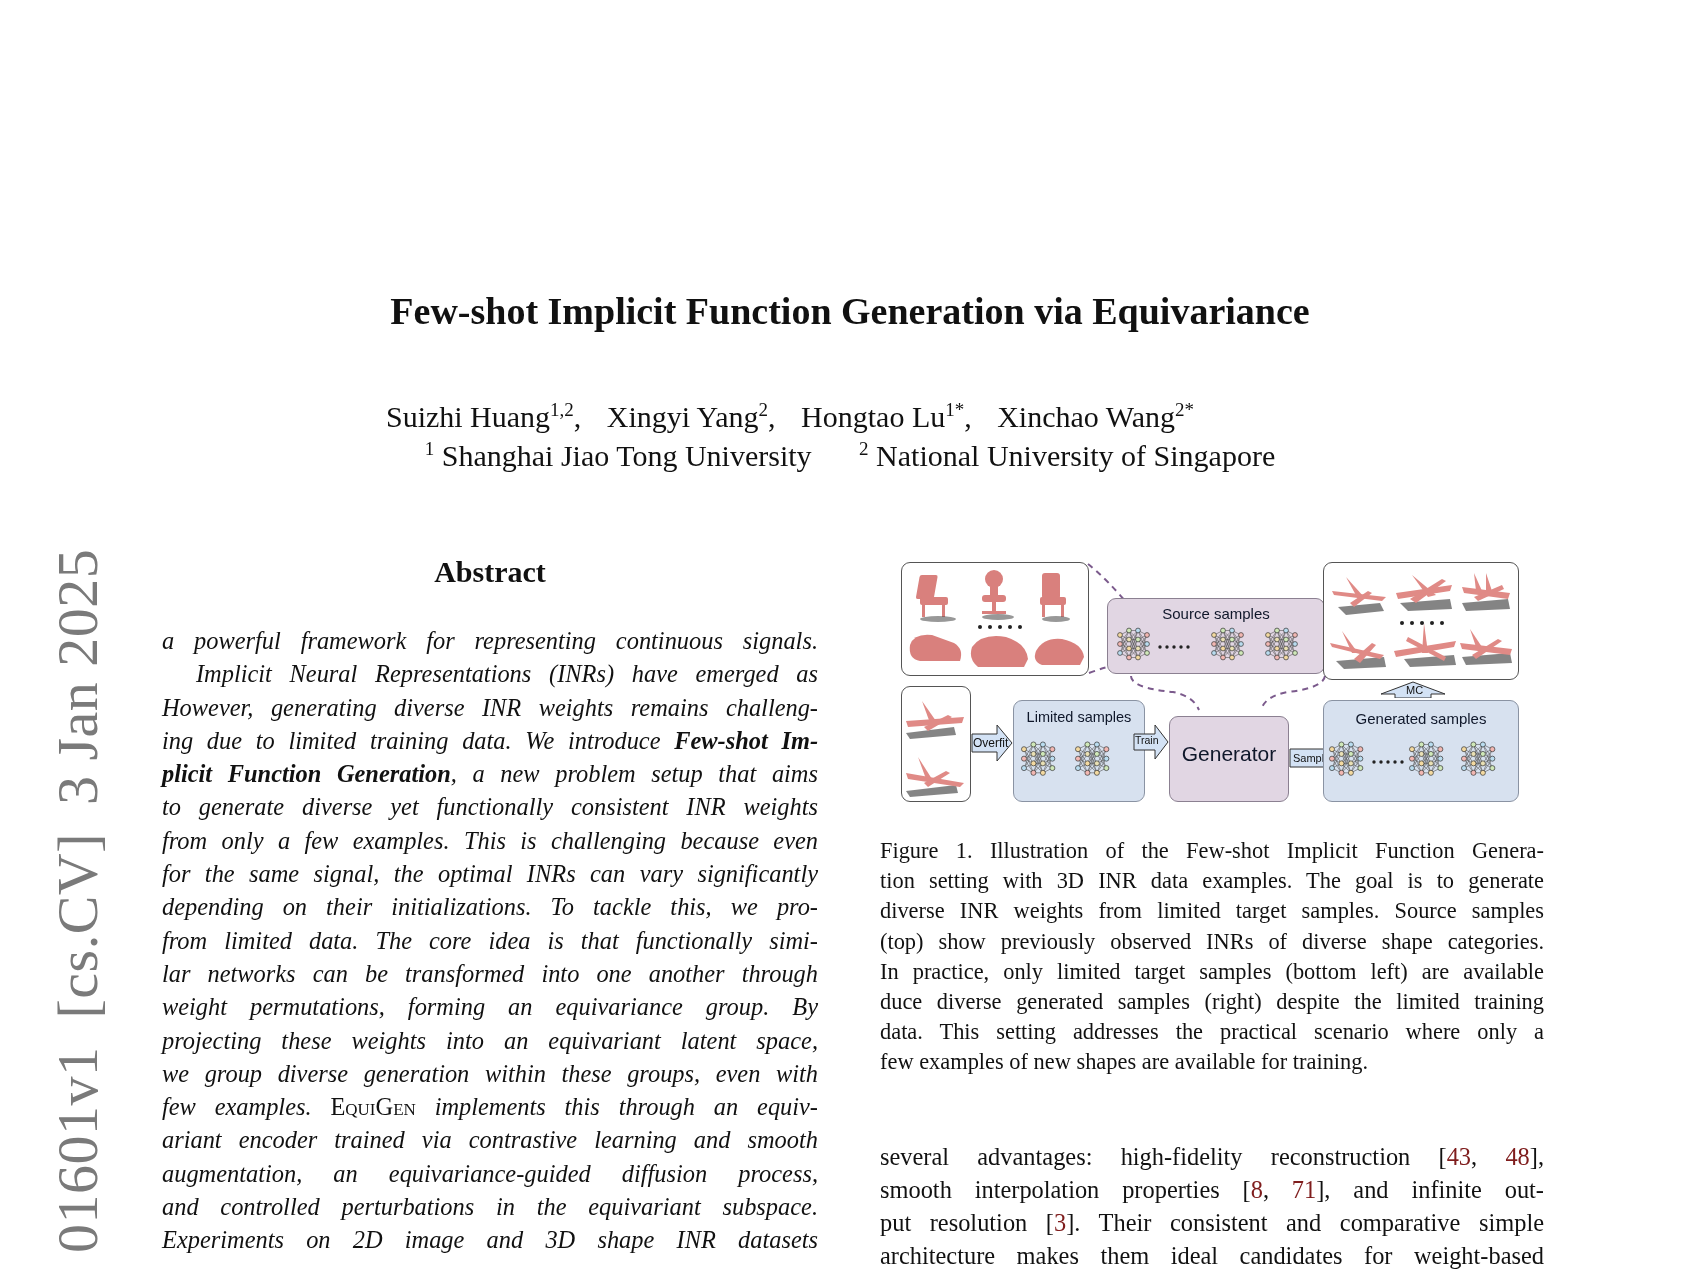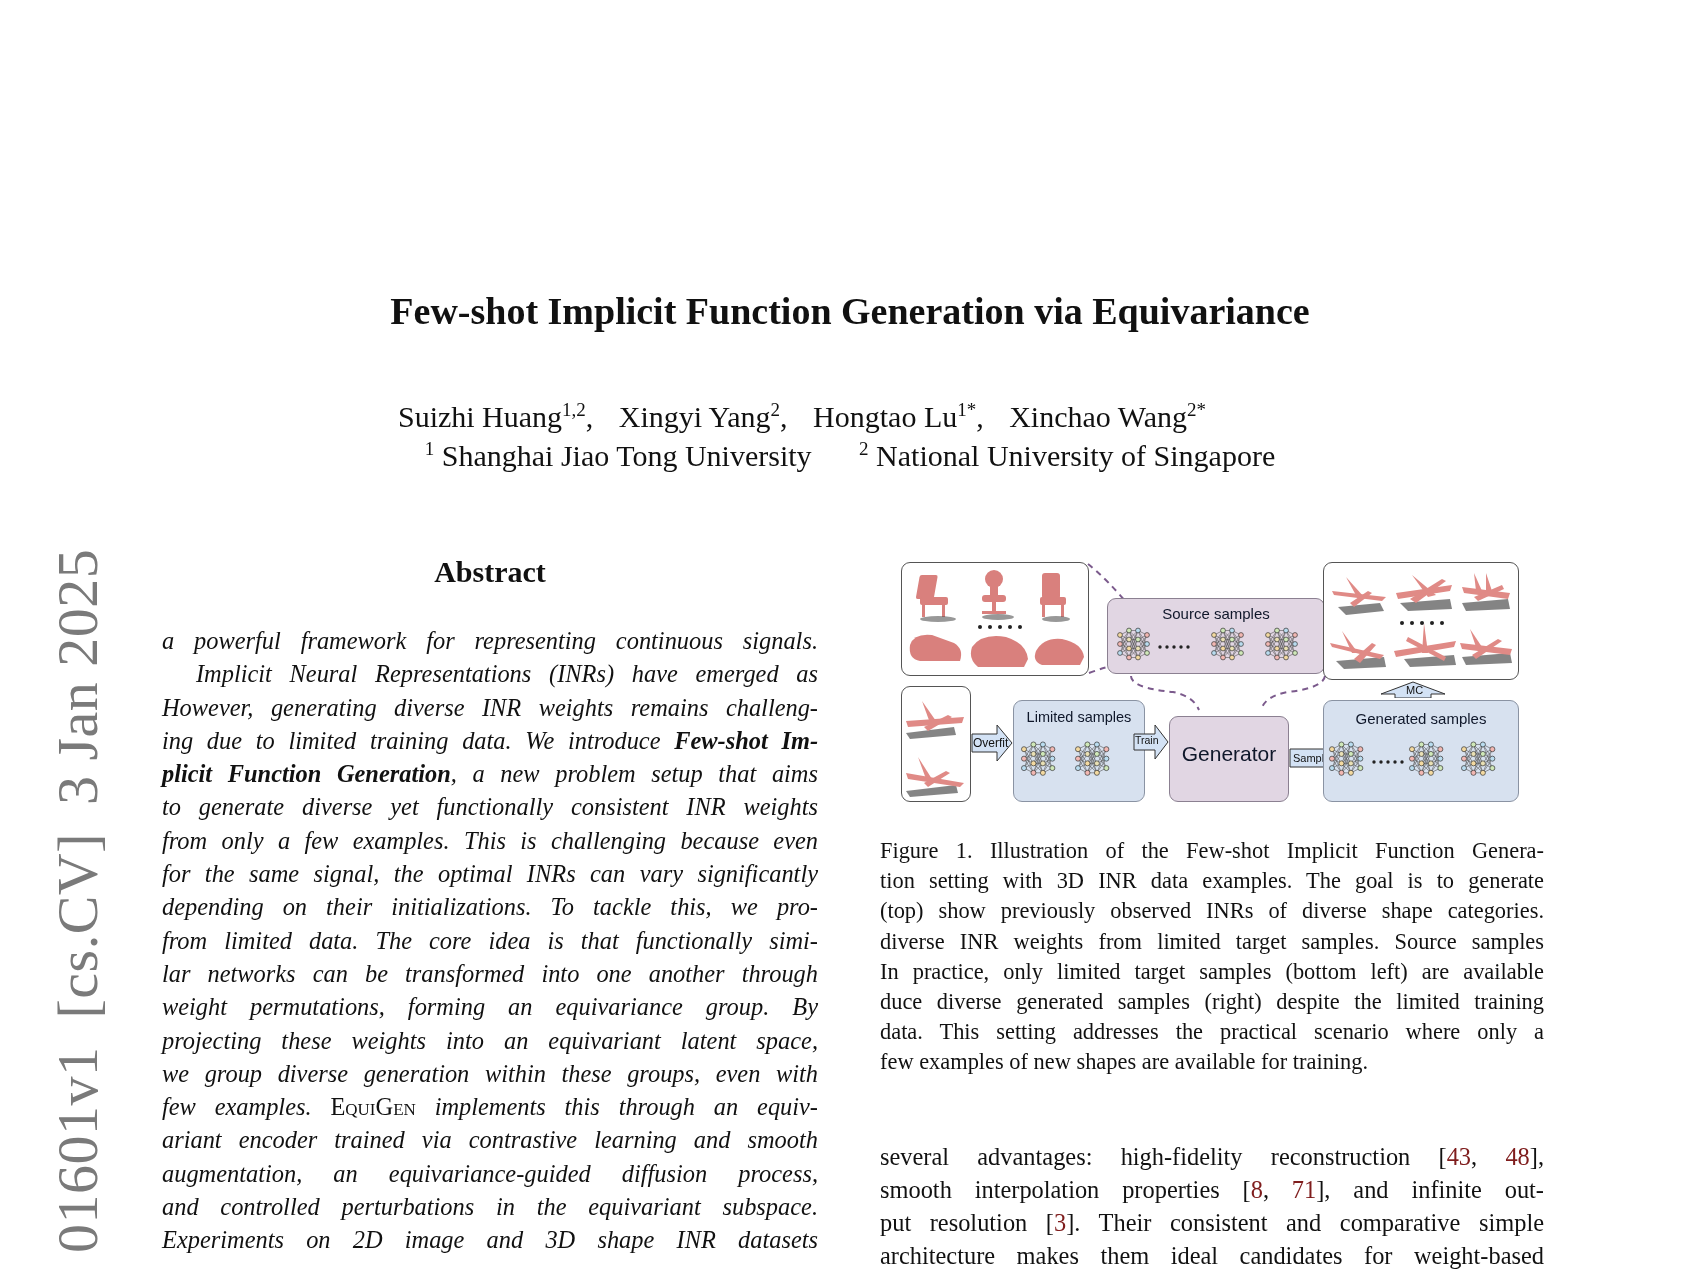--- a/index.html
+++ b/index.html
@@ -8,21 +8,21 @@
   .abs { position:absolute; }
 
   
   .stamp { left:-262px; top:906px; width:680px; height:70px; transform:rotate(-90deg);
            transform-origin:center center; color:#7a7a7a; font-size:58px; line-height:70px;
            white-space:nowrap; text-align:right; letter-spacing:0.5px; }
   .stamp span { margin-left:28px; }
 
   .title { left:0; width:1700px; top:288px; text-align:center; font-weight:bold;
            font-size:38px; line-height:46px; }
-  .authors { left:0; width:1580px; top:398px; text-align:center; font-size:30px; line-height:38px;padding-left:12px; }
+  .authors { left:0; width:1580px; top:398px; text-align:center; font-size:30px; line-height:38px; }
   .authors sup { font-size:19px; vertical-align:11px; line-height:0; }
   .affils { left:0; width:1700px; top:437px; text-align:center; font-size:30px; line-height:38px; }
   .affils sup { font-size:19px; vertical-align:11px; line-height:0; }
   .gap { display:inline-block; width:18px; }
   .gap2 { display:inline-block; width:40px; }
 
   .abs-head { left:162px; width:656px; top:553px; text-align:center; font-weight:bold;
               font-size:30px; line-height:38px; }
   .abs-body { left:162px; width:656px; top:624px; font-style:italic; font-size:24.4px;
               line-height:33.3px; text-align:justify; hyphens:manual; }
@@ -676,22 +676,22 @@
         <circle cx="64" cy="25" r="1.7" fill="#222"></circle>
         <circle cx="71" cy="25" r="1.7" fill="#222"></circle>
         <circle cx="78" cy="25" r="1.7" fill="#222"></circle>
       </svg>
   </div>
 </div>
 
 <div class="abs caption" id="caption">
     <span class="line">Figure 1.  Illustration of the Few-shot Implicit Function Genera-</span>
     <span class="line">tion setting with 3D INR data examples.  The goal is to generate</span>
+    <span class="line">diverse INR weights from limited target samples. Source samples</span>
     <span class="line">(top) show previously observed INRs of diverse shape categories.</span>
-    <span class="line">diverse INR weights from limited target samples. Source samples</span>
     <span class="line">In practice, only limited target samples (bottom left) are available</span>
     <span class="line">duce diverse generated samples (right) despite the limited training</span>
     <span class="line">data.  This setting addresses the practical scenario where only a</span>
     <span class="line last">few examples of new shapes are available for training.</span>
   </div>
 
 <div class="abs body-r" id="body-right">
     <span class="line">several advantages:  high-fidelity reconstruction [<span class="cite">43</span>, <span class="cite">48</span>],</span>
     <span class="line">smooth interpolation properties [<span class="cite">8</span>, <span class="cite">71</span>], and infinite out-</span>
     <span class="line">put resolution [<span class="cite">3</span>]. Their consistent and comparative simple</span>

